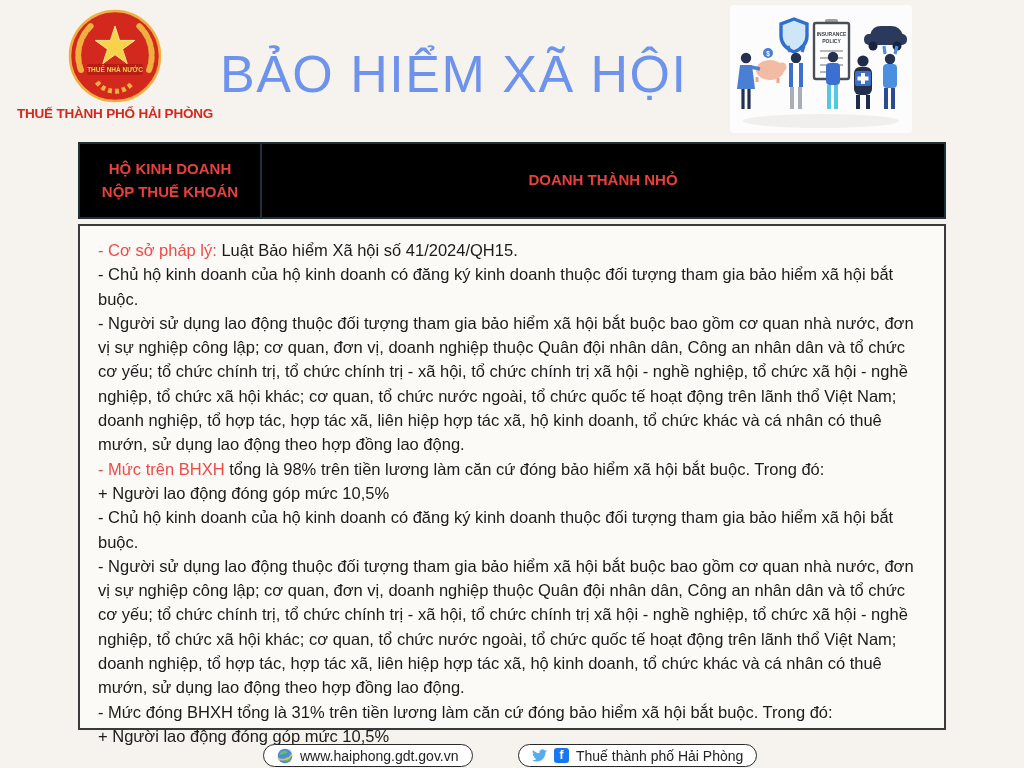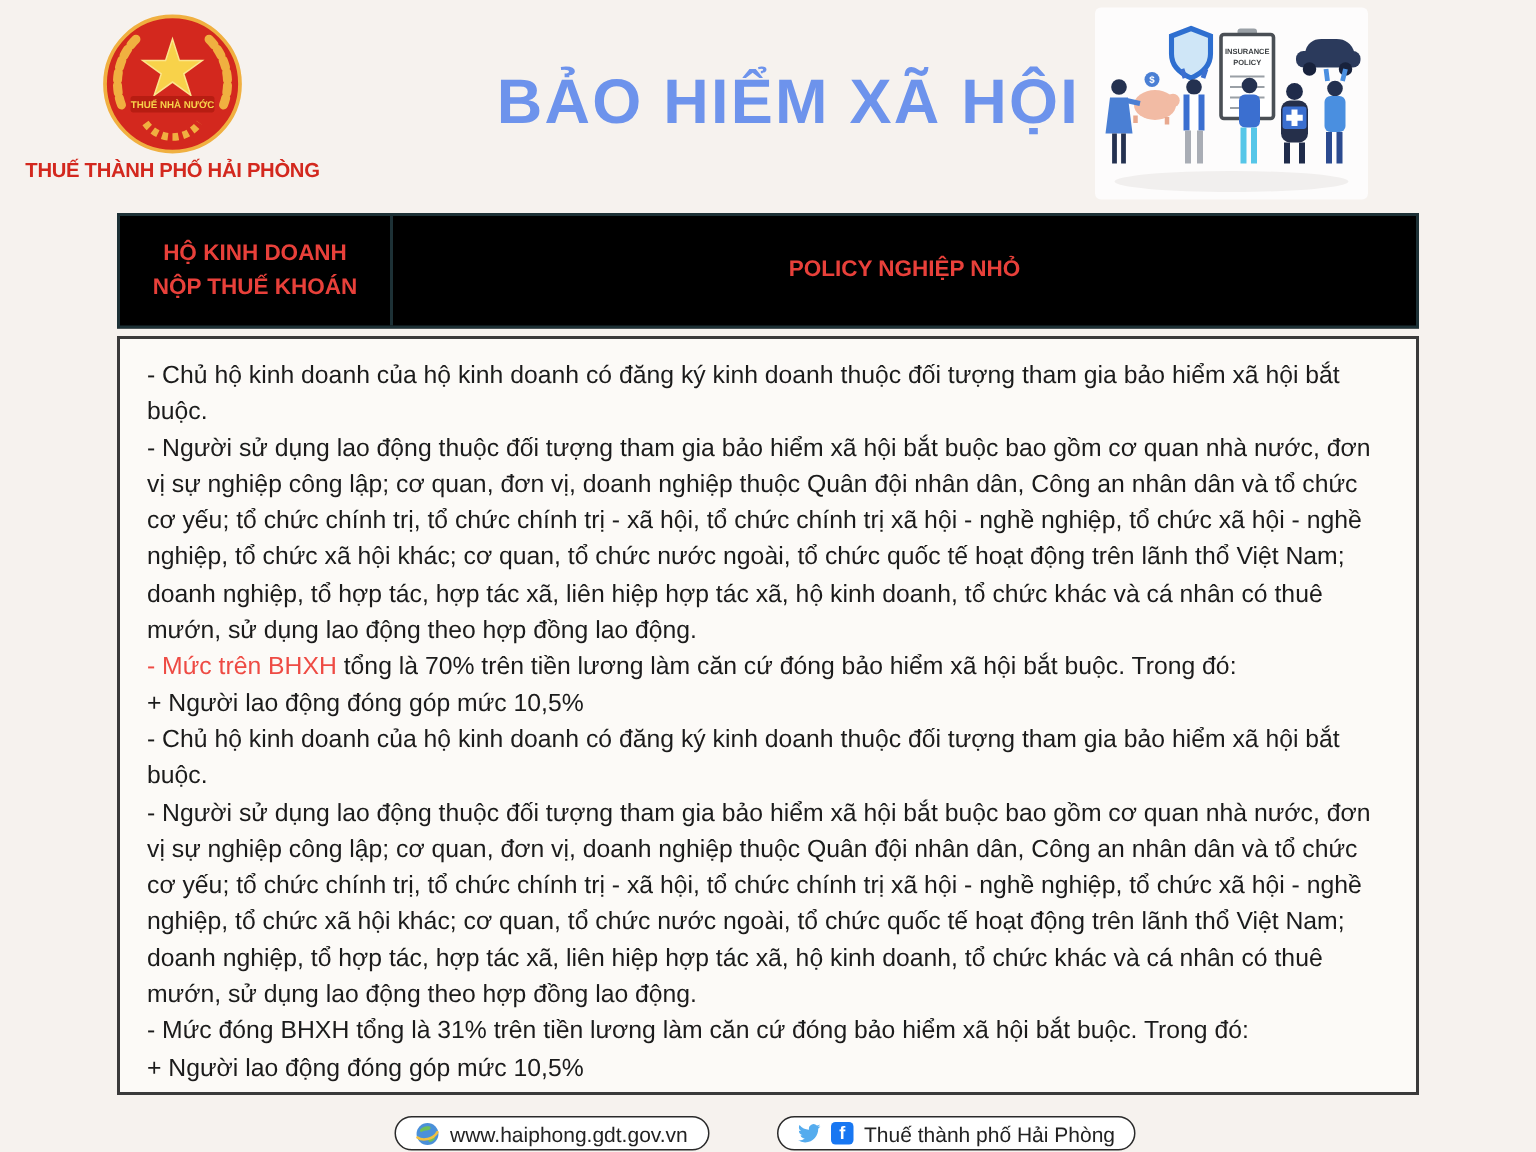--- a/index.html
+++ b/index.html
@@ -14,22 +14,22 @@
   .header { position:absolute; left:0; top:0; width:1024px; height:140px; }
 
   .logo-block { position:absolute; left:15px; top:8px; width:200px; text-align:center; }
   .logo-emblem { display:block; margin:0 auto; }
   .logo-caption {
     margin-top:2px; font-size:13.5px; font-weight:bold; color:#d3281e;
     letter-spacing:-0.2px; white-space:nowrap;
   }
 
   .page-title {
-    position:absolute; left:220px; top:44px; width:500px; text-align:right;
-    font-size:42px; font-weight:bold; color:#6d93ec; letter-spacing:1.5px;
+    position:absolute; left:220px; top:44px; width:500px; text-align:left;
+    font-size:52px; font-weight:normal; color:#6d93ec; letter-spacing:1.5px;
     white-space:nowrap;
   }
 
   .illu-card {
     position:absolute; left:730px; top:5px; width:182px; height:128px;
     background:#fdfcfc; border-radius:4px; overflow:hidden;
   }
 
   
   .tab-bar {
@@ -150,28 +150,29 @@
       <path d="M156 83 v21 M163 83 v21" stroke="#2b4a8f" stroke-width="4"></path>
     </svg>
   </div>
 </div>
 
 <div class="tab-bar">
   <div class="tab tab-1">
     <span>HỘ KINH DOANH NỘP THUẾ KHOÁN</span>
   </div>
   <div class="tab tab-3">
-    <span>POLICY NGHIỆP NHỎ</span>
+    <span>DOANH THÀNH NHỎ</span>
   </div>
 </div>
 
 <div class="content-box">
+  <p><span class="seg-red">- Cơ sở pháp lý:</span><span> Luật Bảo hiểm Xã hội số 41/2024/QH15.</span></p>
   <p><span>- Chủ hộ kinh doanh của hộ kinh doanh có đăng ký kinh doanh thuộc đối tượng tham gia bảo hiểm xã hội bắt buộc.</span></p>
   <p><span>- Người sử dụng lao động thuộc đối tượng tham gia bảo hiểm xã hội bắt buộc bao gồm cơ quan nhà nước, đơn vị sự nghiệp công lập; cơ quan, đơn vị, doanh nghiệp thuộc Quân đội nhân dân, Công an nhân dân và tổ chức cơ yếu; tổ chức chính trị, tổ chức chính trị - xã hội, tổ chức chính trị xã hội - nghề nghiệp, tổ chức xã hội - nghề nghiệp, tổ chức xã hội khác; cơ quan, tổ chức nước ngoài, tổ chức quốc tế hoạt động trên lãnh thổ Việt Nam; doanh nghiệp, tổ hợp tác, hợp tác xã, liên hiệp hợp tác xã, hộ kinh doanh, tổ chức khác và cá nhân có thuê mướn, sử dụng lao động theo hợp đồng lao động.</span></p>
-  <p><span class="seg-red">- Mức trên BHXH</span><span> tổng là 70% trên tiền lương làm căn cứ đóng bảo hiểm xã hội bắt buộc. Trong đó:</span></p>
+  <p><span class="seg-red">- Mức trên BHXH</span><span> tổng là 98% trên tiền lương làm căn cứ đóng bảo hiểm xã hội bắt buộc. Trong đó:</span></p>
   <p><span>+ Người lao động đóng góp mức 10,5%</span></p>
   <p><span>- Chủ hộ kinh doanh của hộ kinh doanh có đăng ký kinh doanh thuộc đối tượng tham gia bảo hiểm xã hội bắt buộc.</span></p>
   <p><span>- Người sử dụng lao động thuộc đối tượng tham gia bảo hiểm xã hội bắt buộc bao gồm cơ quan nhà nước, đơn vị sự nghiệp công lập; cơ quan, đơn vị, doanh nghiệp thuộc Quân đội nhân dân, Công an nhân dân và tổ chức cơ yếu; tổ chức chính trị, tổ chức chính trị - xã hội, tổ chức chính trị xã hội - nghề nghiệp, tổ chức xã hội - nghề nghiệp, tổ chức xã hội khác; cơ quan, tổ chức nước ngoài, tổ chức quốc tế hoạt động trên lãnh thổ Việt Nam; doanh nghiệp, tổ hợp tác, hợp tác xã, liên hiệp hợp tác xã, hộ kinh doanh, tổ chức khác và cá nhân có thuê mướn, sử dụng lao động theo hợp đồng lao động.</span></p>
   <p><span>- Mức đóng BHXH tổng là 31% trên tiền lương làm căn cứ đóng bảo hiểm xã hội bắt buộc. Trong đó:</span></p>
   <p><span>+ Người lao động đóng góp mức 10,5%</span></p>
 
 </div>
 
 <div class="pill pill-web">
   <svg width="16" height="16" viewBox="0 0 16 16">

